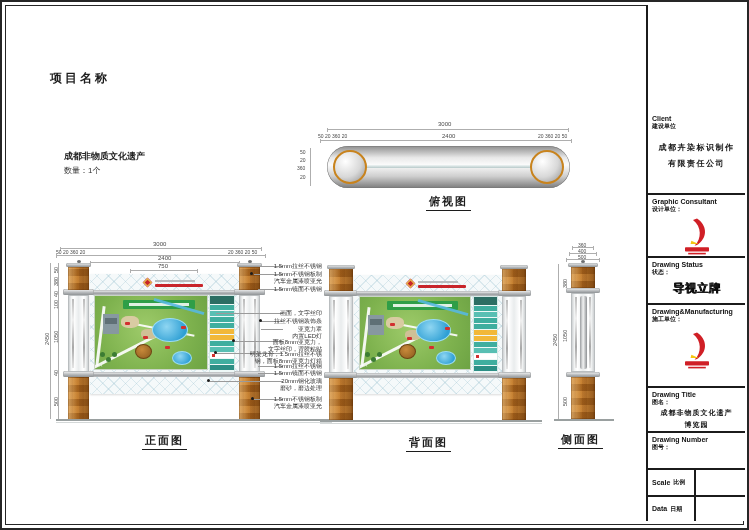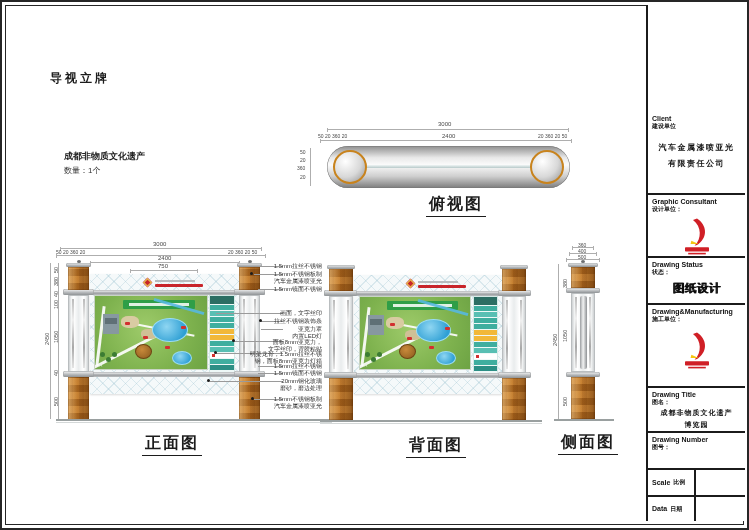--- a/index.html
+++ b/index.html
@@ -6,21 +6,21 @@
   .sheet{position:relative;width:749px;height:530px;background:#fff;border:2px solid #262626;
          box-sizing:border-box;font-family:"Liberation Sans","DejaVu Sans",sans-serif;overflow:hidden;}
   .innerframe{position:absolute;inset:3px;border:1.5px solid #262626;pointer-events:none;}
 
   
   .doc-title{position:absolute;left:48px;top:38px;font-size:13px;font-weight:bold;letter-spacing:3px;color:#1c1c1c;}
   .doc-subtitle{position:absolute;left:48px;top:68px;font-size:12px;font-weight:bold;letter-spacing:3px;color:#1c1c1c;}
   .sec-title{position:absolute;left:62px;top:148px;font-size:9px;font-weight:bold;color:#222;}
   .qty{position:absolute;left:62px;top:163px;font-size:8px;color:#333;}
 
-  .viewlabel{position:absolute;font-size:16px;font-weight:bold;color:#1c1c1c;border-bottom:1.5px solid #1c1c1c;
+  .viewlabel{position:absolute;font-size:11px;font-weight:bold;color:#1c1c1c;border-bottom:1.5px solid #1c1c1c;
              padding:0 3px 1px;letter-spacing:2px;white-space:nowrap;}
 
   
   .dim{position:absolute;font-size:6px;line-height:6px;color:#4a4a4a;white-space:nowrap;}
   .dim.s{font-size:5px;}
   .vdim{position:absolute;font-size:5.5px;color:#4a4a4a;white-space:nowrap;
         transform:rotate(-90deg);transform-origin:left top;}
   .dline{position:absolute;height:0;border-top:1px solid #aeaeae;}
   .dline:before,.dline:after{content:"";position:absolute;top:-2px;width:1px;height:4px;background:#aeaeae;}
   .dline:before{left:0;} .dline:after{right:0;}
@@ -103,21 +103,21 @@
   .cell-label{width:48px;border-right:2px solid #1b1b1b;display:flex;align-items:center;padding:0 4px;box-sizing:border-box;}
   .cell-label .tb-en{margin-right:3px;}
   .cell-val{flex:1;}
 </style>
 </head>
 <body>
 
 <div class="sheet">
   <div class="innerframe"></div>
 
-  <div class="doc-subtitle">导视立牌</div>
+  <div class="doc-subtitle">项目名称</div>
   <div class="sec-title">成都非物质文化遗产</div>
   <div class="qty">数量：1个</div>
 
   <div class="dim" style="left:436px;top:119px;">3000</div>
   <div class="dline" style="left:325px;top:127px;width:242px;"></div>
   <div class="dim s" style="left:316px;top:131px;">50 20 360 20</div>
   <div class="dim" style="left:440px;top:131px;">2400</div>
   <div class="dim s" style="left:536px;top:131px;">20 360 20 50</div>
   <div class="dline" style="left:318px;top:138px;width:252px;"></div>
   <div class="vline" style="left:308px;top:146px;height:38px;"></div>
@@ -341,39 +341,39 @@
   <div class="core" style="left:578px;top:294px;width:7px;height:73px;"></div>
   <div class="capdisc" style="left:564px;top:370px;width:34px;height:5px;"></div>
   <div class="wood" style="left:569px;top:375px;width:24px;height:42px;"></div>
   <div class="ground" style="left:552px;top:417px;width:60px;"></div>
   <div class="viewlabel" style="left:556px;top:430px;">侧面图</div>
 
   <div class="tb">
     <div class="tbs" style="top:107px;height:83px;">
       <div class="tb-en">Client</div>
       <div class="tb-zh">建设单位</div>
-      <div class="tb-val" style="margin-top:10px;">汽车金属漆喷亚光
+      <div class="tb-val" style="margin-top:10px;">成都卉染标识制作
 有限责任公司</div>
     </div>
     <div class="tbs" style="top:190px;height:63px;">
       <div class="tb-en">Graphic Consultant</div>
       <div class="tb-zh">设计单位：</div>
       <div class="logo-wrap">
         <svg width="32" height="40" viewBox="0 0 40 48">
           <path d="M20 2 C32 10 34 24 22 34 C20 35.5 18 36 17 36 C26 28 26 12 15 4 Z" fill="#d01f26"></path>
           <path d="M13 30 L22 34 L12 34 Z" fill="#f6c510"></path>
           <rect x="5" y="38" width="30" height="5.5" rx="1" fill="#d01f26"></rect>
           <rect x="9" y="45" width="22" height="2" fill="#d01f26"></rect>
         </svg>
       </div>
     </div>
     <div class="tbs" style="top:253px;height:47px;">
       <div class="tb-en">Drawing Status</div>
       <div class="tb-zh">状态：</div>
-      <div class="stamp">图纸设计</div>
+      <div class="stamp">导视立牌</div>
     </div>
     <div class="tbs" style="top:300px;height:83px;">
       <div class="tb-en">Drawing&amp;Manufacturing</div>
       <div class="tb-zh">施工单位：</div>
       <div class="logo-wrap" style="margin-top:7px;">
         <svg width="32" height="40" viewBox="0 0 40 48">
           <path d="M20 2 C32 10 34 24 22 34 C20 35.5 18 36 17 36 C26 28 26 12 15 4 Z" fill="#d01f26"></path>
           <path d="M13 30 L22 34 L12 34 Z" fill="#f6c510"></path>
           <rect x="5" y="38" width="30" height="5.5" rx="1" fill="#d01f26"></rect>
           <rect x="9" y="45" width="22" height="2" fill="#d01f26"></rect>

